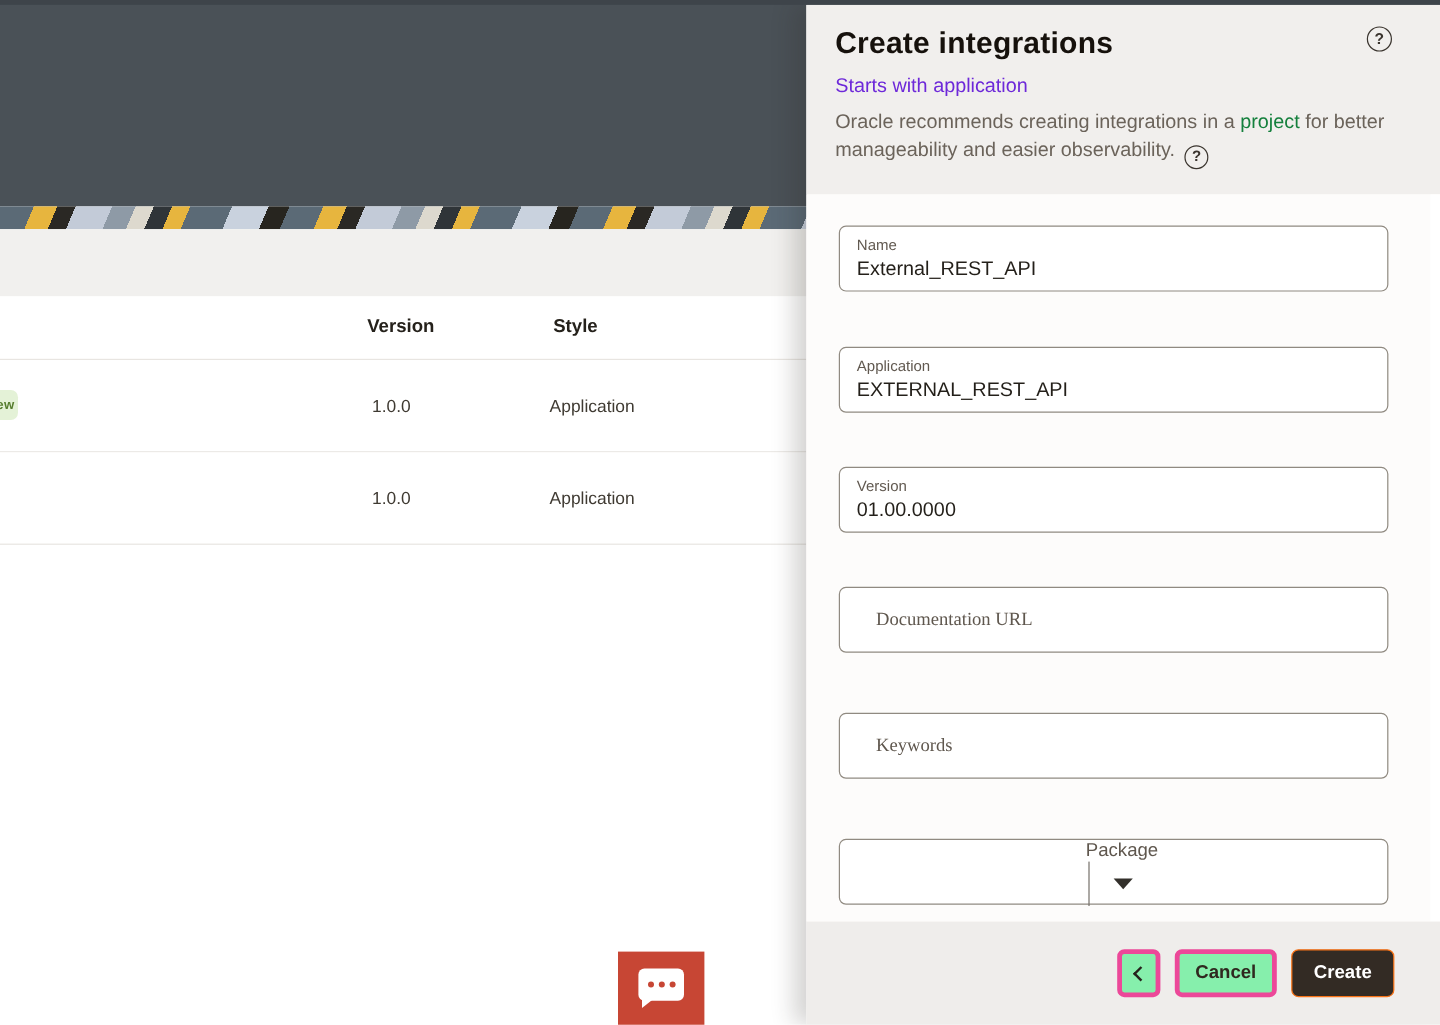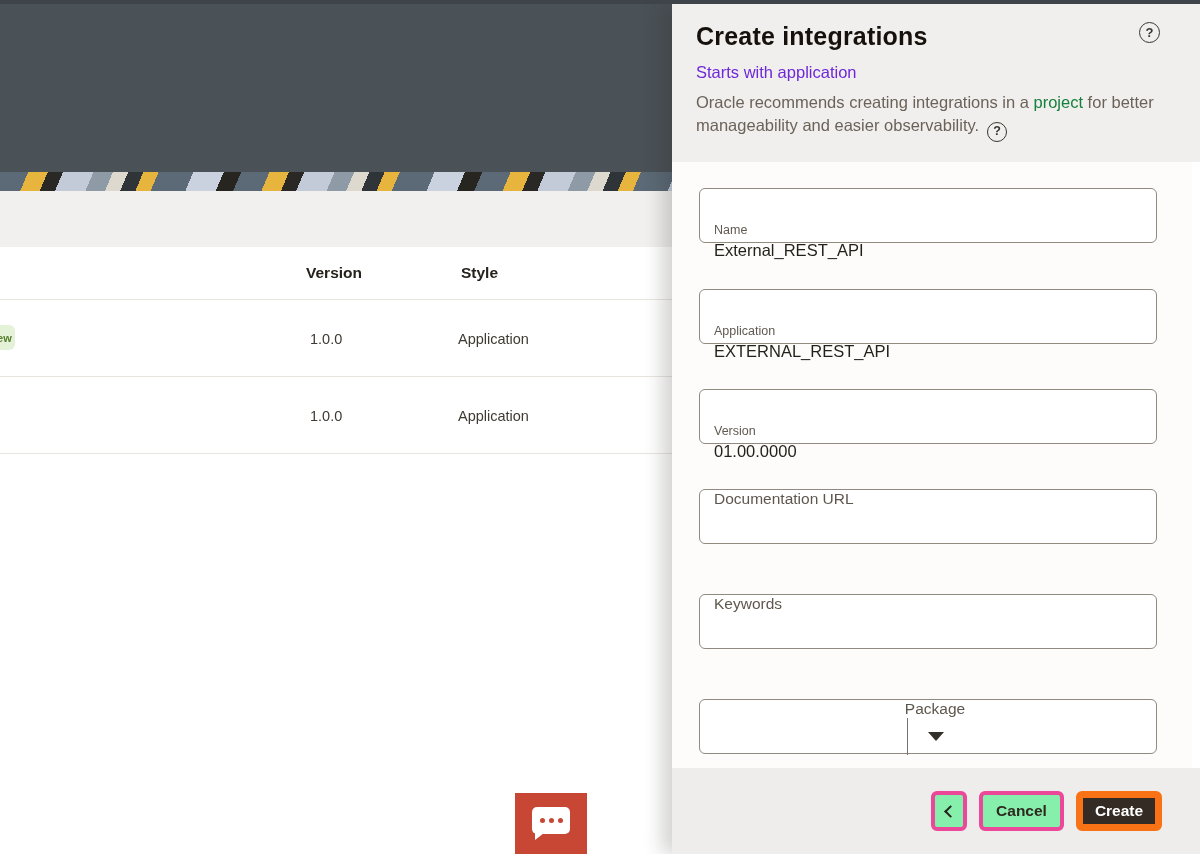--- a/index.html
+++ b/index.html
@@ -113,23 +113,23 @@
   }
   .field {
     width: 458px; height: 55px; background: #ffffff;
     border: 1px solid #908a81; border-radius: 6px;
     padding: 8px 14px; cursor: text;
   }
   .field + .field { margin-top: 0; }
   .f-gap-46 { margin-bottom: 46px; }
   .f-gap-45 { margin-bottom: 45px; }
   .f-gap-50 { margin-bottom: 50px; }
-  .field-label { font-size: 12.5px; color: #615950; line-height: 15px; margin-top: 26px; }
+  .field-label { font-size: 12.5px; color: #615950; line-height: 15px; }
   .field-value { font-size: 16.5px; color: #231f19; line-height: 21px; margin-top: 2px; }
-  .field.placeholder-only { display: flex; align-items: flex-start; padding: 0 14px; }
+  .field.placeholder-only { display: flex; align-items: center; padding: 0 30px; font-family: Liberation Serif, serif; }
   .field-placeholder { font-size: 15.5px; color: #5f574e; }
   .field.select { display: flex; align-items: center; justify-content: space-between; padding: 0 0 0 14px; cursor: pointer; flex-direction: column; }
   .select-right { display: flex; align-items: center; height: 100%; }
   .select-divider { width: 1px; height: 37px; background: #76716a; }
   .select-caret {
     width: 56px; display: flex; align-items: center; justify-content: center;
   }
   .caret-down {
     width: 0; height: 0; border-left: 8px solid transparent;
     border-right: 8px solid transparent; border-top: 9px solid #33302b;
@@ -146,21 +146,21 @@
     background: #86efac; display: flex; align-items: center; justify-content: center;
     font-size: 15.5px; font-weight: bold; color: #2f281f; cursor: pointer;
   }
   .btn-back { width: 36px; }
   .chevron-left {
     width: 9px; height: 9px; border-left: 2.6px solid #26221c; border-bottom: 2.6px solid #26221c;
     transform: rotate(45deg); margin-left: 3px;
   }
   .btn-cancel { width: 85px; }
   .btn-create {
-    width: 86px; background: #332b24; border: 7px solid #f97316; color: #ffffff;
+    width: 86px; background: #332b24; border: 1px solid #f97316; color: #ffffff;
   }
 </style>
 </head>
 <body>
 
 <div class="stage">
 
   <div class="bg-page">
     <div class="dark-header"></div>
     <div class="art-strip"></div>

